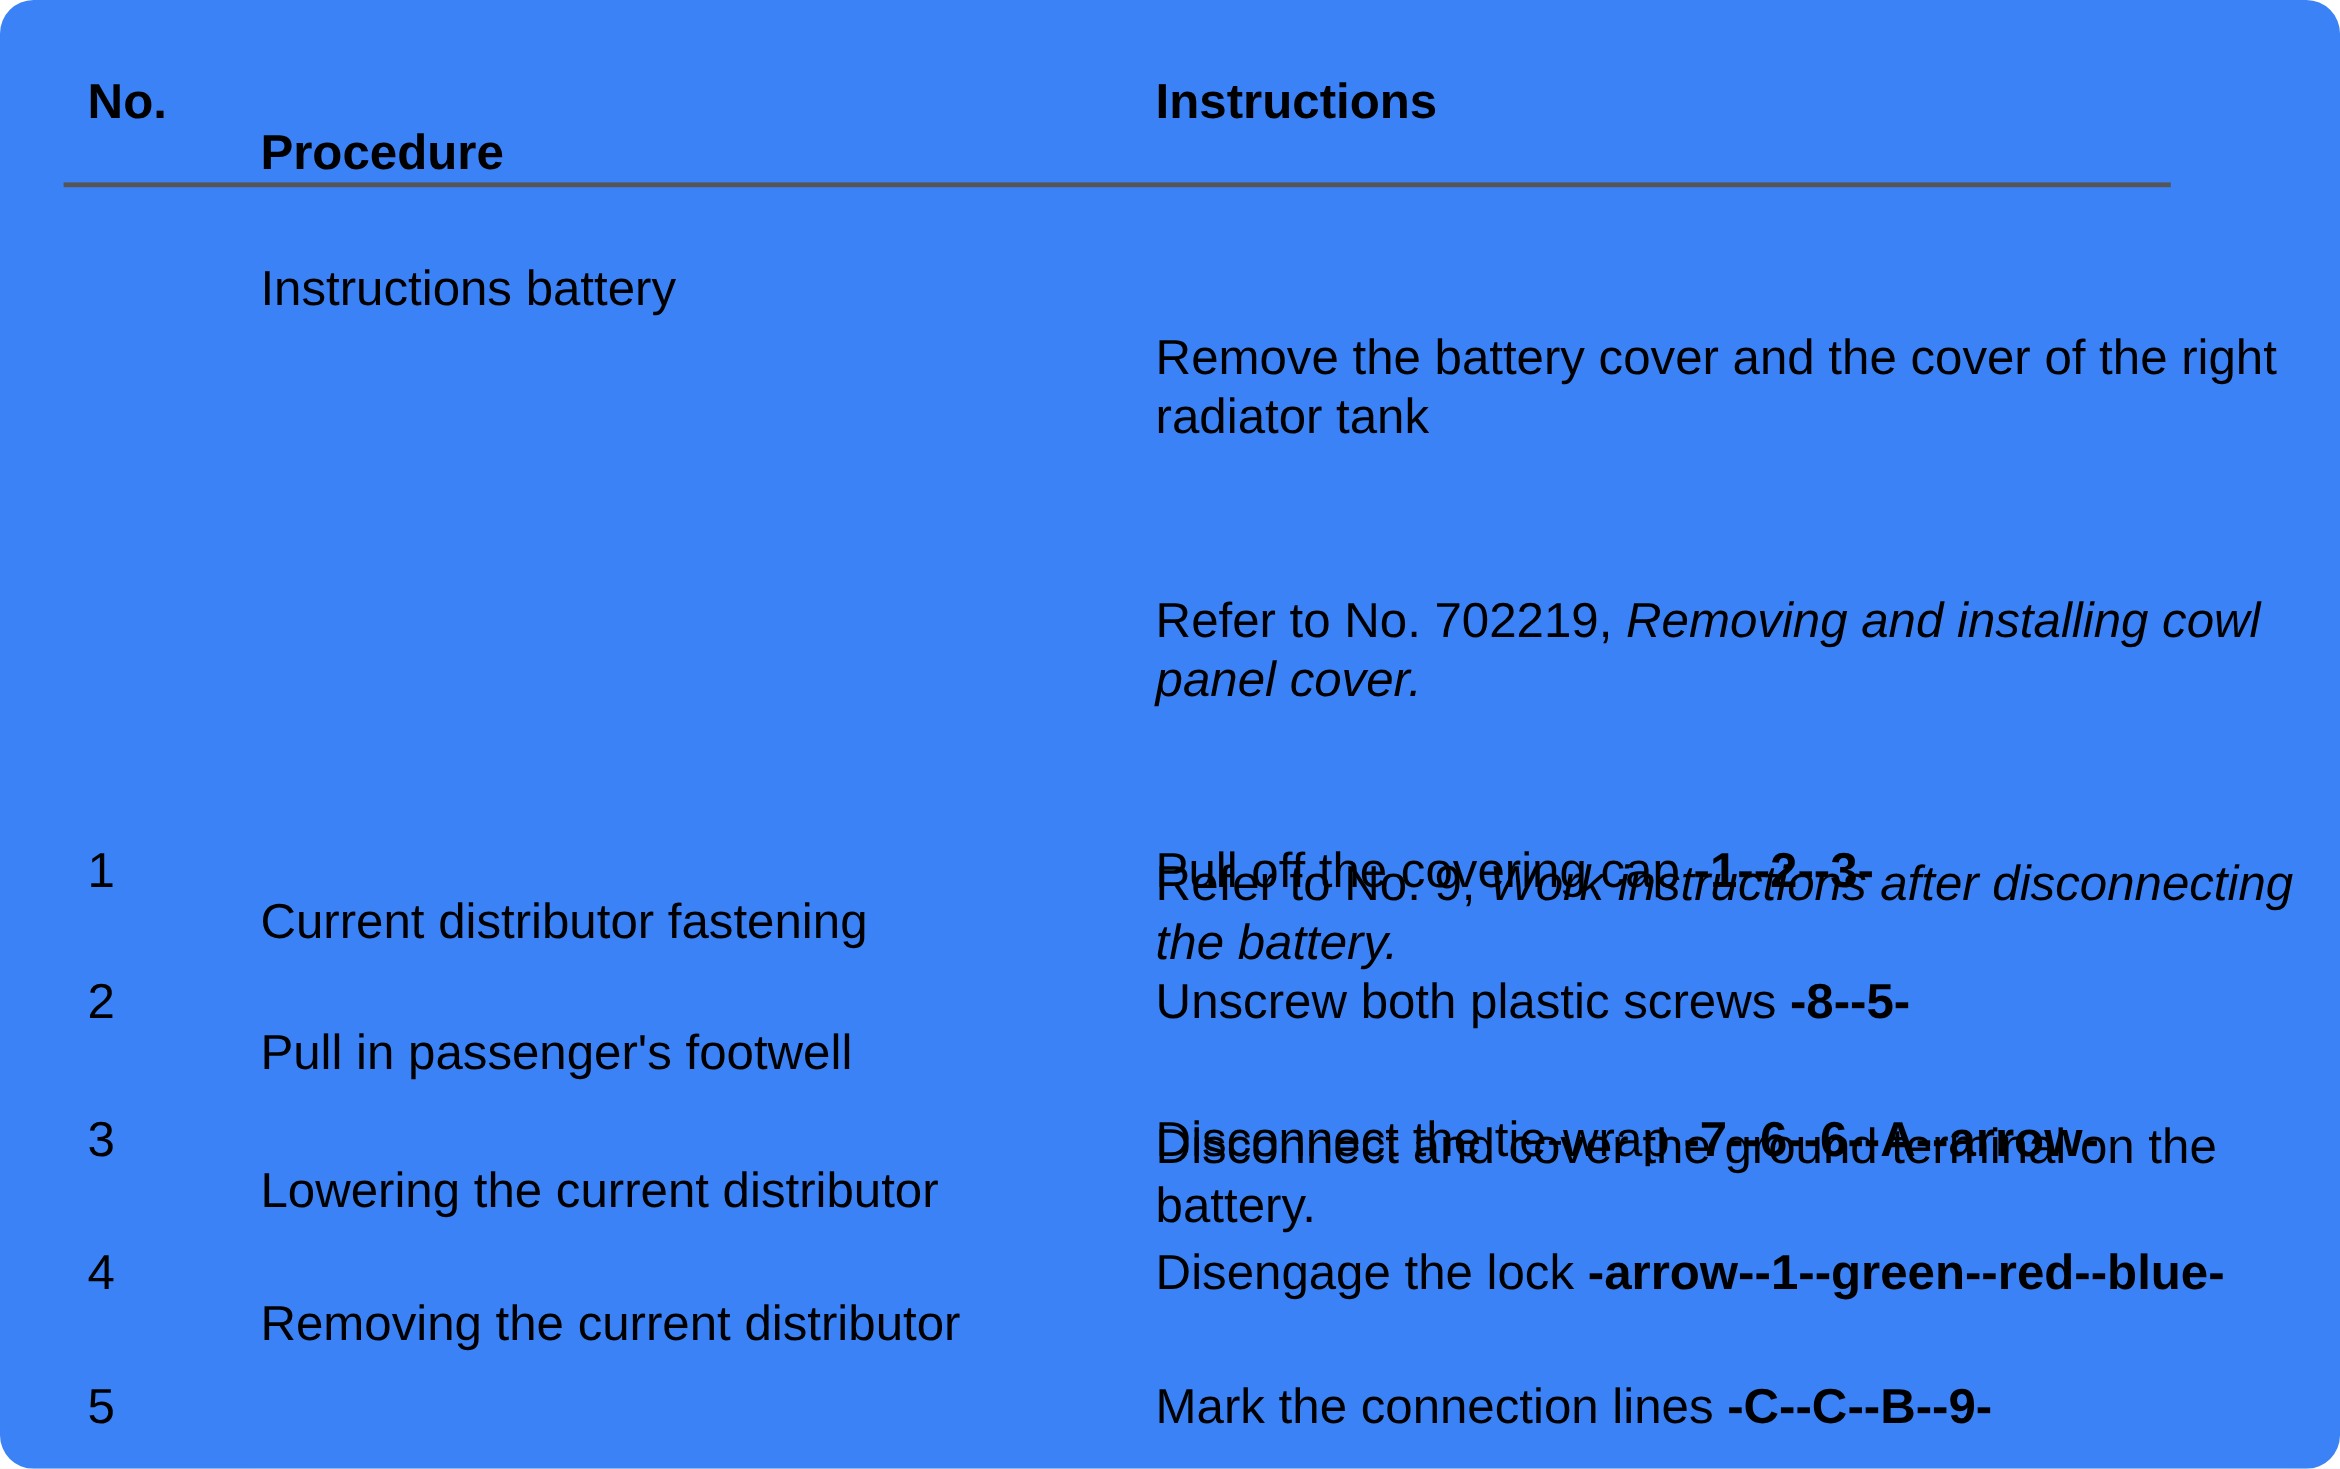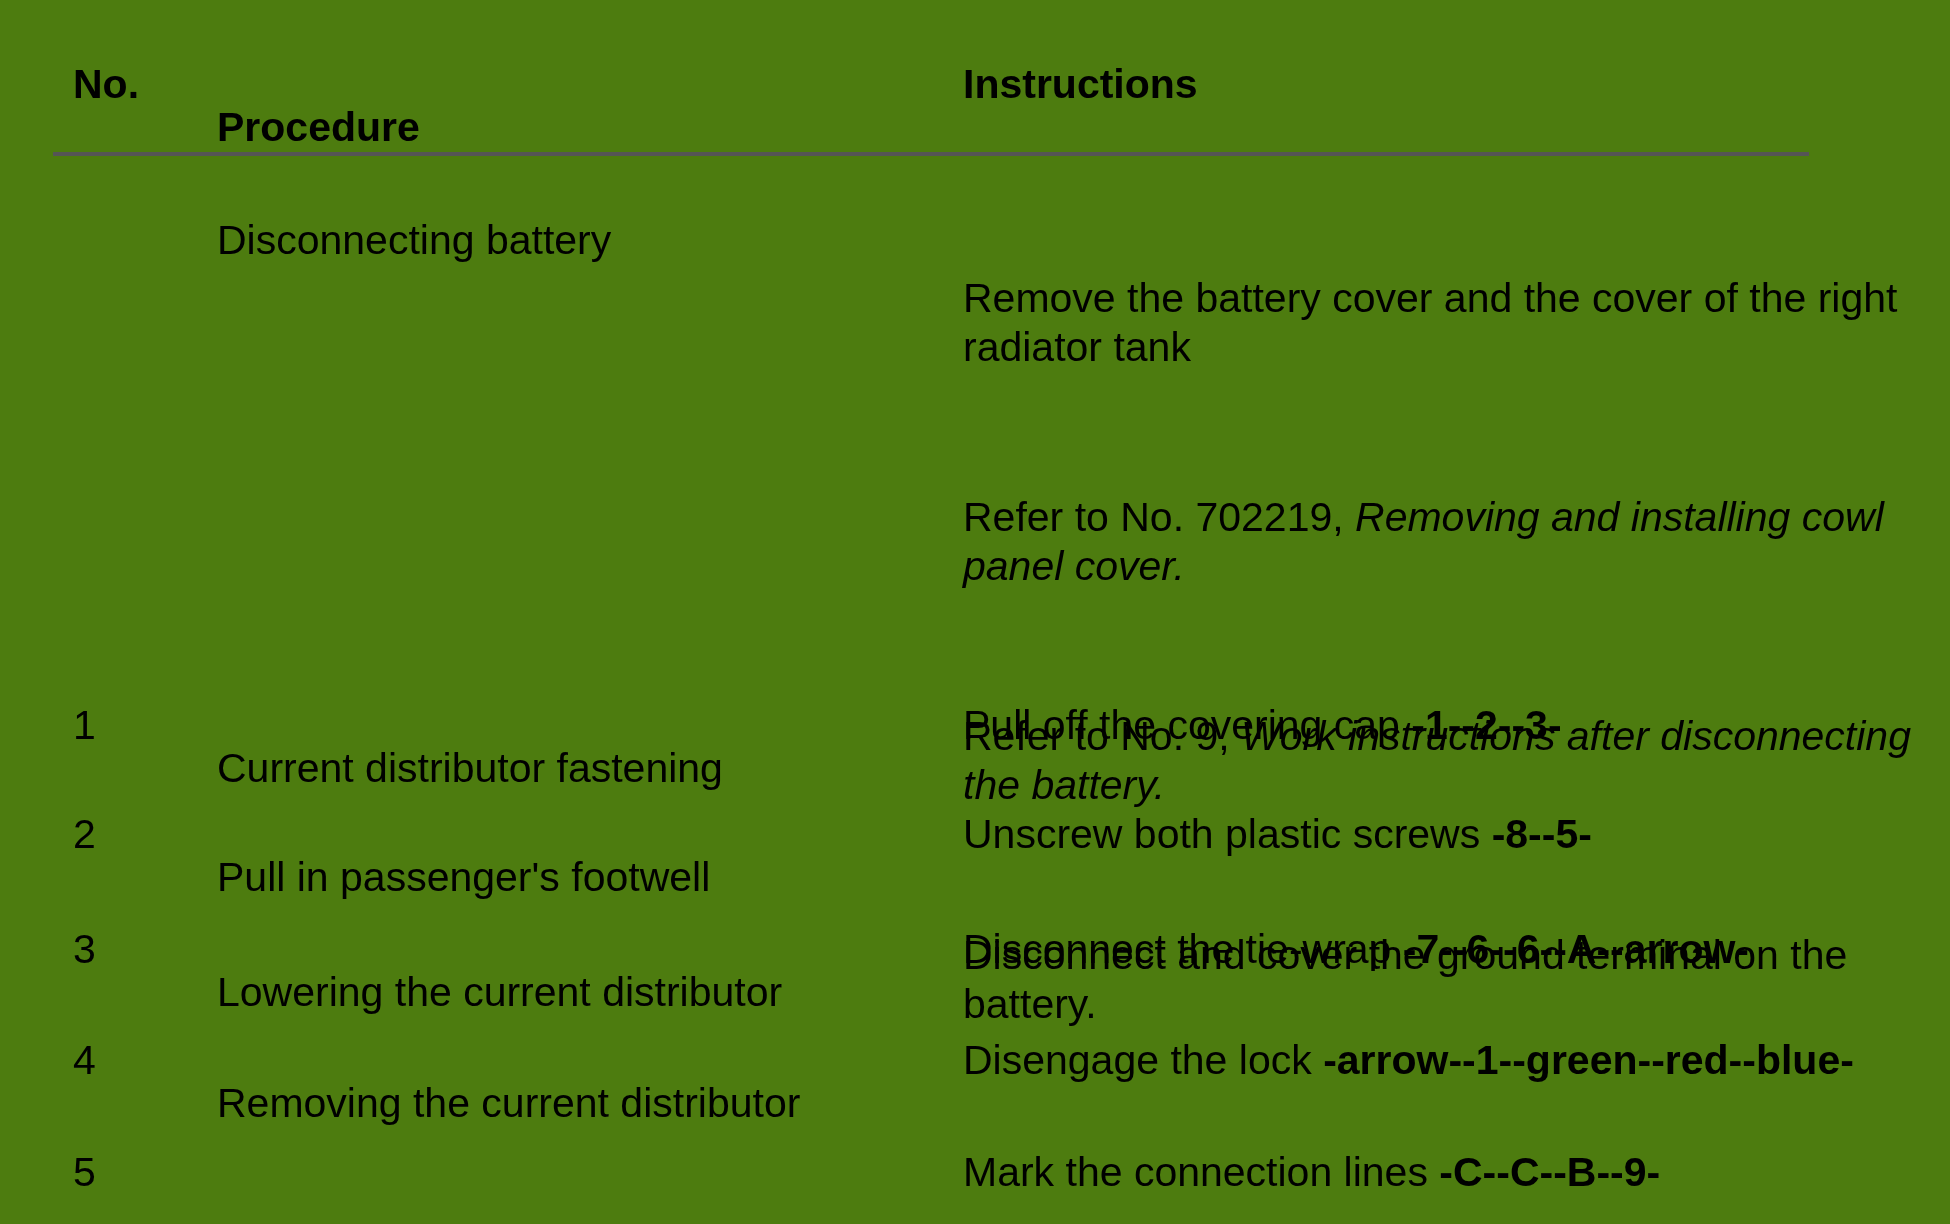--- a/index.html
+++ b/index.html
@@ -37,29 +37,29 @@
     background: #555555;
   }
   .para { margin: 0 0 23px 0; }
   .para:last-child { margin-bottom: 4px; }
   .it { font-style: italic; }
   .bd { font-weight: 700; }
 </style>
 </head>
 <body>
 
-<div class="page" style="background: #4d7c0f; color: rgb(0, 0, 0);">
+<div class="page" style="background: #3b82f6; color: rgb(0, 0, 0); border-radius: 28px;">
 
   <div class="cell hdr col-no" style="top:60px">No.</div>
   <div class="cell hdr col-proc" style="top:60px">Procedure</div>
   <div class="cell hdr col-ins" style="top:60px">Instructions</div>
 
   <div class="rule" style="background: rgb(85, 85, 85);"></div>
 
-  <div class="cell col-proc" style="top:173px">Disconnecting battery</div>
+  <div class="cell col-proc" style="top:173px">Instructions battery</div>
   <div class="cell col-ins" style="top:176px">
     <p class="para"><span>Remove the battery cover and the cover of the right radiator tank</span><span class="it"></span></p>
     <p class="para"><span>Refer to No. 702219, </span><span class="it">Removing and installing cowl panel cover.</span></p>
     <p class="para"><span>Refer to No. 9, </span><span class="it">Work instructions after disconnecting the battery.</span></p>
     <p class="para"><span>Disconnect and cover the ground terminal on the battery.</span><span class="it"></span></p>
   </div>
 
   <div class="cell col-no" style="top:701px">1</div>
   <div class="cell col-proc" style="top:701px">Current distributor fastening</div>
   <div class="cell col-ins" style="top:701px"><span>Pull off the covering cap </span><span class="bd">-1--2--3-</span></div>

